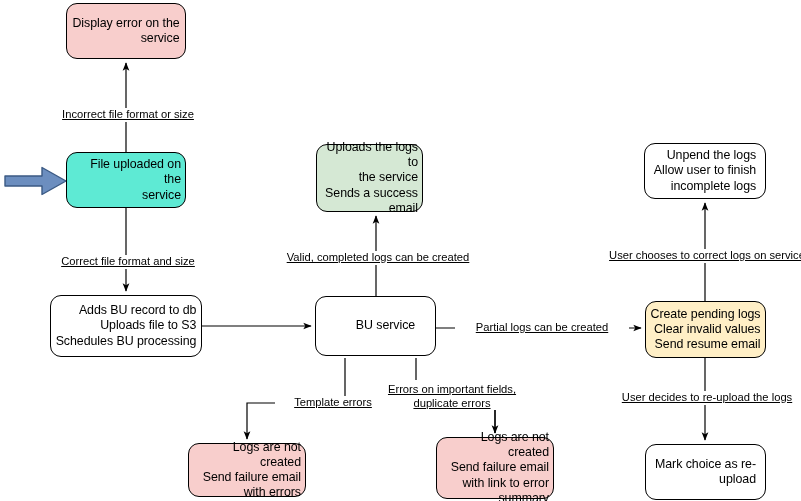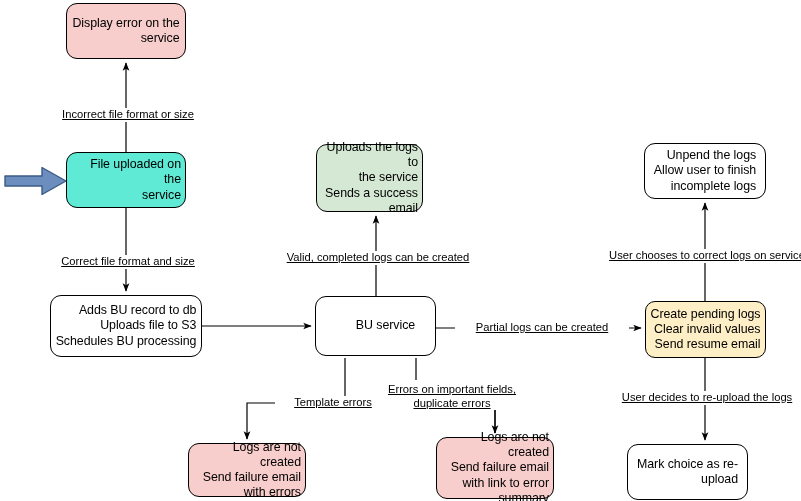--- a/index.html
+++ b/index.html
@@ -129,34 +129,34 @@
 the service
 Sends a success
 email</div>
 
   <div class="node" style="left:315px; top:296px; width:121px; height:60px; background:#ffffff;padding-left:24px;">BU service</div>
 
   <div class="node" style="left:644px; top:143px; width:122px; height:56px; background:#ffffff;">Unpend the logs
 Allow user to finish
 incomplete logs</div>
 
-  <div class="node" style="left:645px; top:301px; width:121px; height:57px; background:#ffefc6;border-radius:10px;">Create pending logs
+  <div class="node" style="left:645px; top:301px; width:121px; height:57px; background:#ffefc6;">Create pending logs
 Clear invalid values
 Send resume email</div>
 
   <div class="node" style="left:188px; top:443px; width:118px; height:54px; background:#f8cecc;">Logs are not created
 Send failure email
 with errors</div>
 
   <div class="node" style="left:436px; top:437px; width:118px; height:62px; background:#f8cecc;">Logs are not created
 Send failure email
 with link to error
 summary</div>
 
-  <div class="node" style="left:627px; top:444px; width:121px; height:56px; background:#ffffff;">Mark choice as re-
+  <div class="node" style="left:645px; top:444px; width:121px; height:56px; background:#ffffff;">Mark choice as re-
 upload</div>
 
   <div class="edge-label" style="left:46px; top:108px; width:160px;">Incorrect file format or size</div>
 
   <div class="edge-label" style="left:46px; top:255px; width:160px;">Correct file format and size</div>
 
   <div class="edge-label" style="left:266px; top:251px; width:220px;">Valid, completed logs can be created</div>
 
   <div class="edge-label" style="left:455px; top:321px; width:170px;">Partial logs can be created</div>
 

